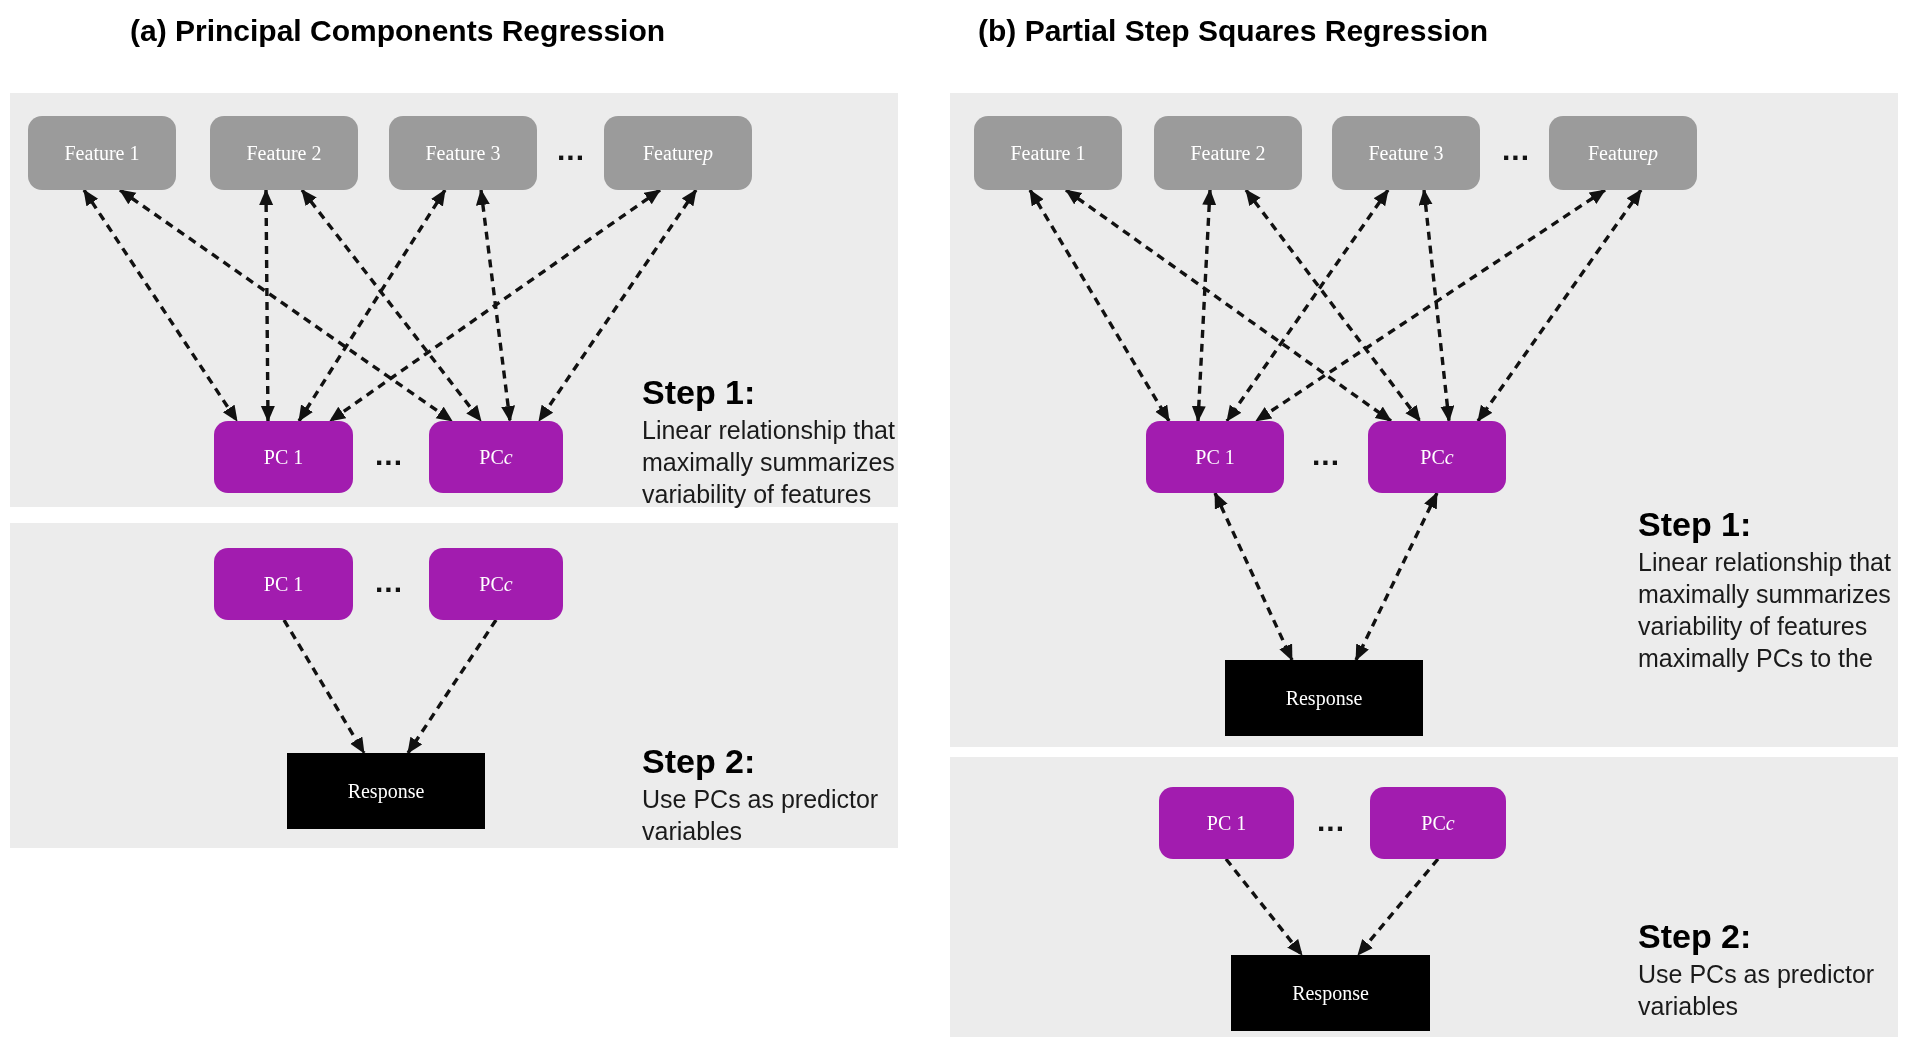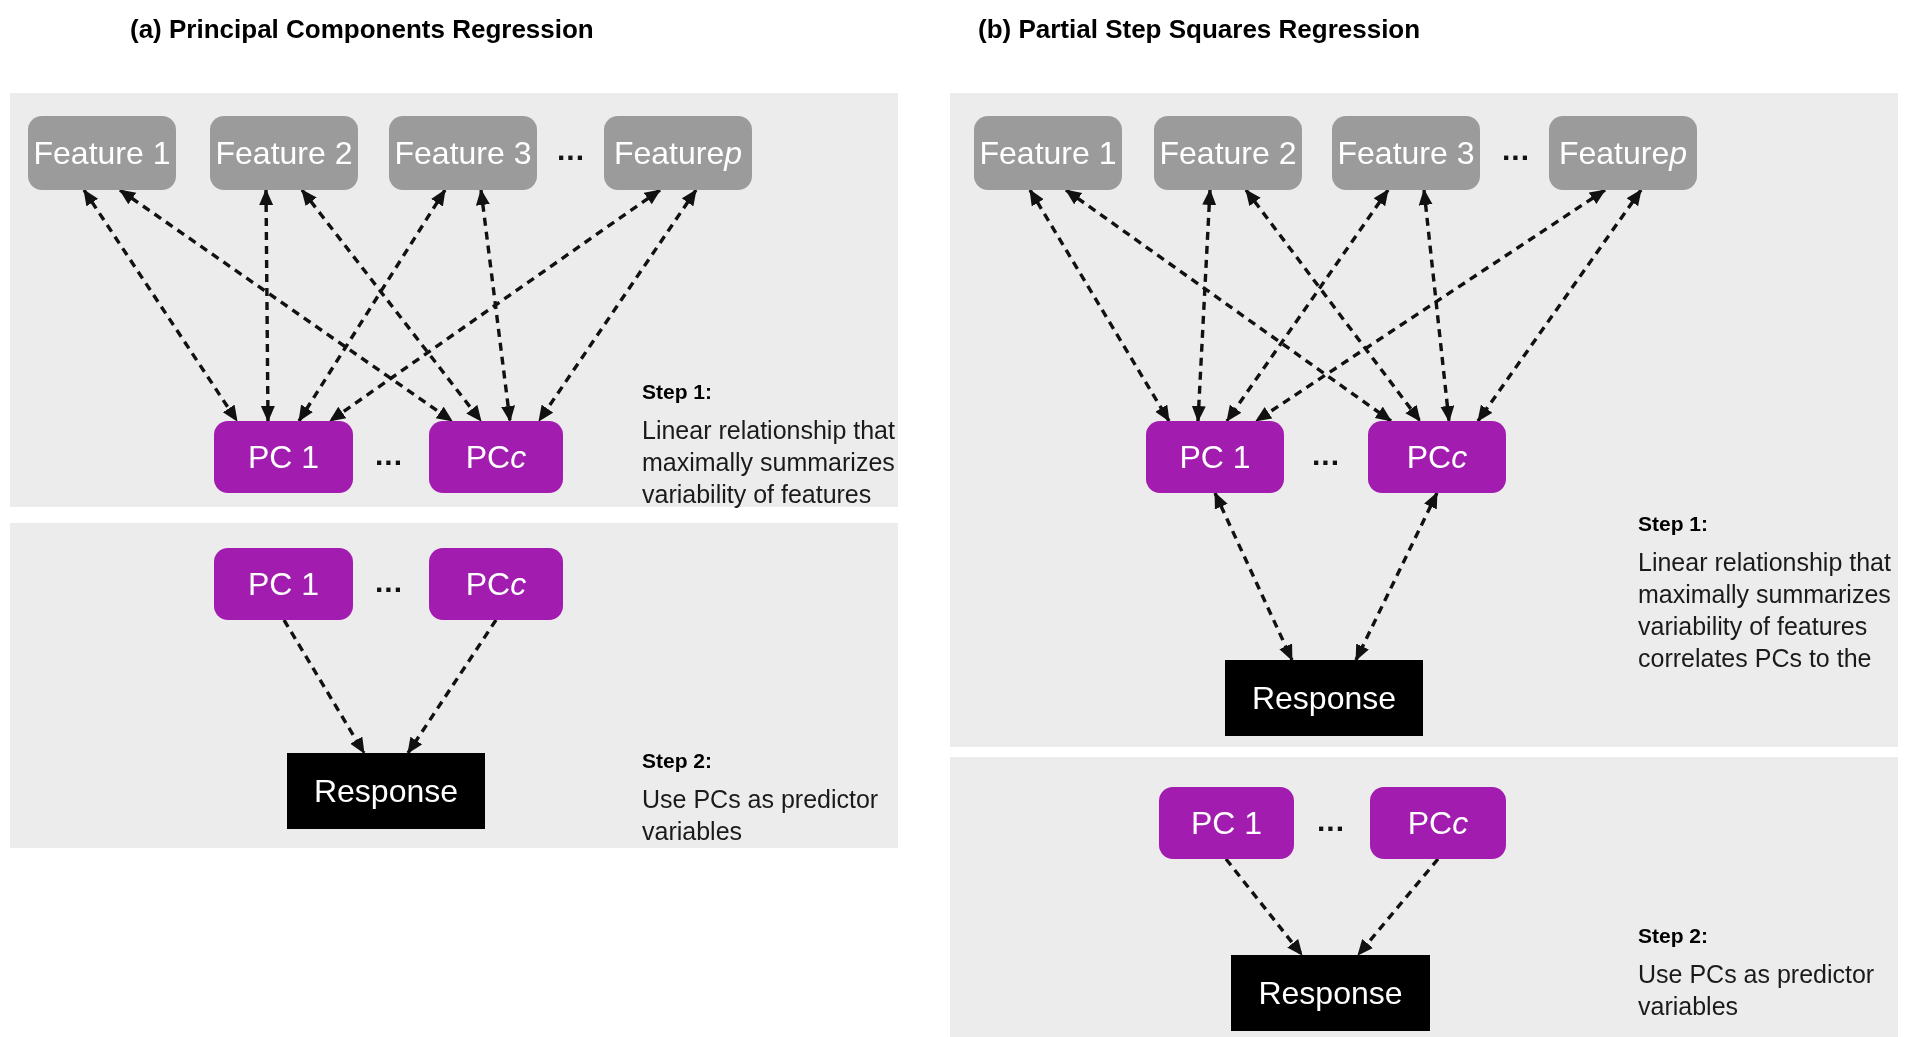--- a/index.html
+++ b/index.html
@@ -3,36 +3,36 @@
 <meta charset="utf-8">
 <style>
   html,body{margin:0;padding:0;background:#ffffff;}
   .canvas{
     position:relative;width:1908px;height:1037px;background:#ffffff;overflow:hidden;
     font-family:"Liberation Sans","DejaVu Sans",sans-serif;color:#111;
   }
   .region{position:absolute;background:#ececec;}
   .arrows{position:absolute;left:0;top:0;}
   .ptitle{
-    position:absolute;font-size:26px;font-weight:700;color:#000;white-space:nowrap;
+    position:absolute;font-size:30px;font-weight:700;color:#000;white-space:nowrap;
   }
   .box{
     position:absolute;display:flex;align-items:center;justify-content:center;
-    color:#ffffff;font-size:32px;white-space:nowrap;
+    color:#ffffff;font-size:20px;white-space:nowrap;font-family:Liberation Serif, serif;
   }
   .feature{background:#9b9b9b;border-radius:14px;}
   .pc{background:#a21caf;border-radius:14px;}
   .response{background:#000000;border-radius:0;}
   .it{font-style:italic;}
   .dots{
     position:absolute;transform:translate(-50%,-55%);
     font-size:30px;font-weight:700;color:#111;letter-spacing:1px;white-space:nowrap;
   }
   .step{position:absolute;text-align:left;}
-  .step-h{font-size:21px;font-weight:700;color:#000;line-height:36px;margin-bottom:4px;}
+  .step-h{font-size:34px;font-weight:700;color:#000;line-height:36px;margin-bottom:4px;}
   .step-l{font-size:25px;color:#1a1a1a;line-height:32px;white-space:nowrap;}
 </style>
 </head>
 <body>
 
 <div class="canvas">
 
   <div class="region" style="left:10px;top:93px;width:888px;height:414px"></div>
   <div class="region" style="left:10px;top:523px;width:888px;height:325px"></div>
   <div class="region" style="left:950px;top:93px;width:948px;height:654px"></div>
@@ -127,21 +127,21 @@
     </div>
   <div class="dots" style="left:1326px;top:457px">...</div>
 
   <div class="box response" style="left:1225px;top:660px;width:198px;height:76px">Response</div>
 
   <div class="step" style="left:1638px;top:506px">
     <div class="step-h">Step 1:</div>
     <div class="step-l">Linear relationship that</div>
     <div class="step-l">maximally summarizes</div>
     <div class="step-l">variability of features</div>
-    <div class="step-l">correlates PCs to the</div>
+    <div class="step-l">maximally PCs to the</div>
   </div>
 
   <div class="box pc" style="left:1159px;top:787px;width:135px;height:72px">PC 1</div>
   <div class="box pc" style="left:1370px;top:787px;width:136px;height:72px">
       <span>PC </span>
       <span class="it">c</span>
     </div>
   <div class="dots" style="left:1331px;top:823px">...</div>
 
   <div class="box response" style="left:1231px;top:955px;width:199px;height:76px">Response</div>

